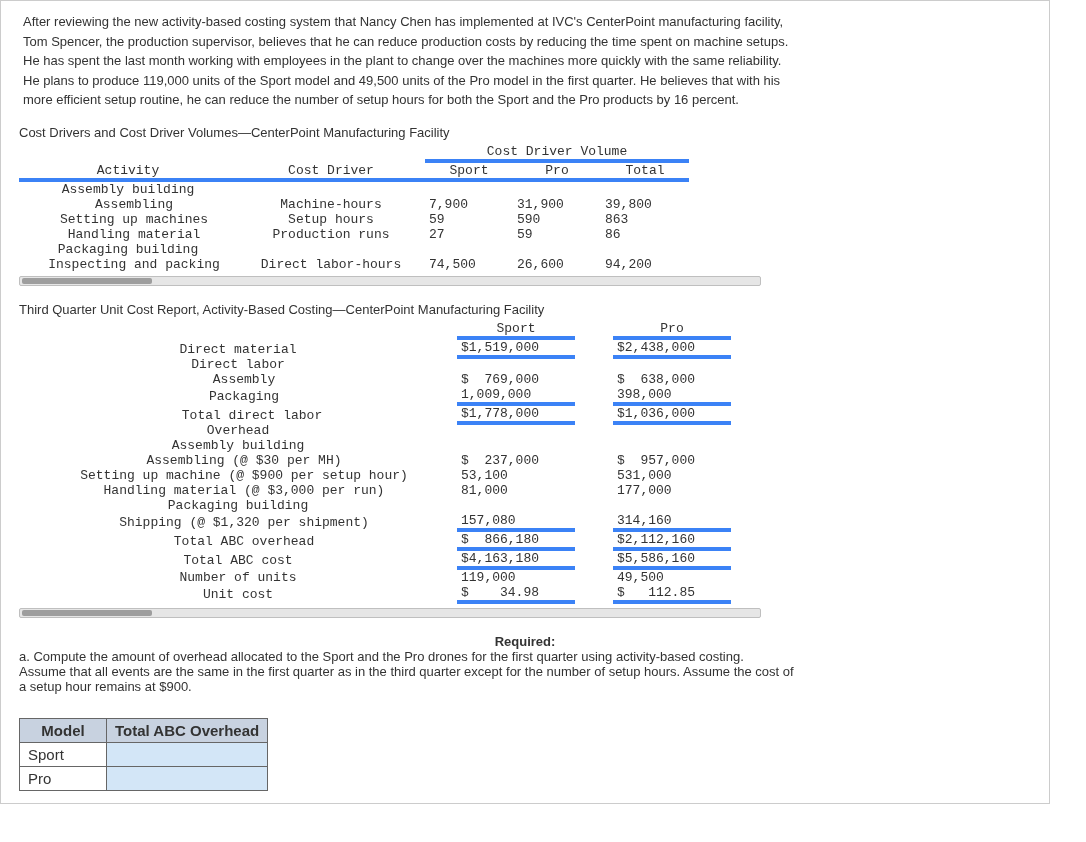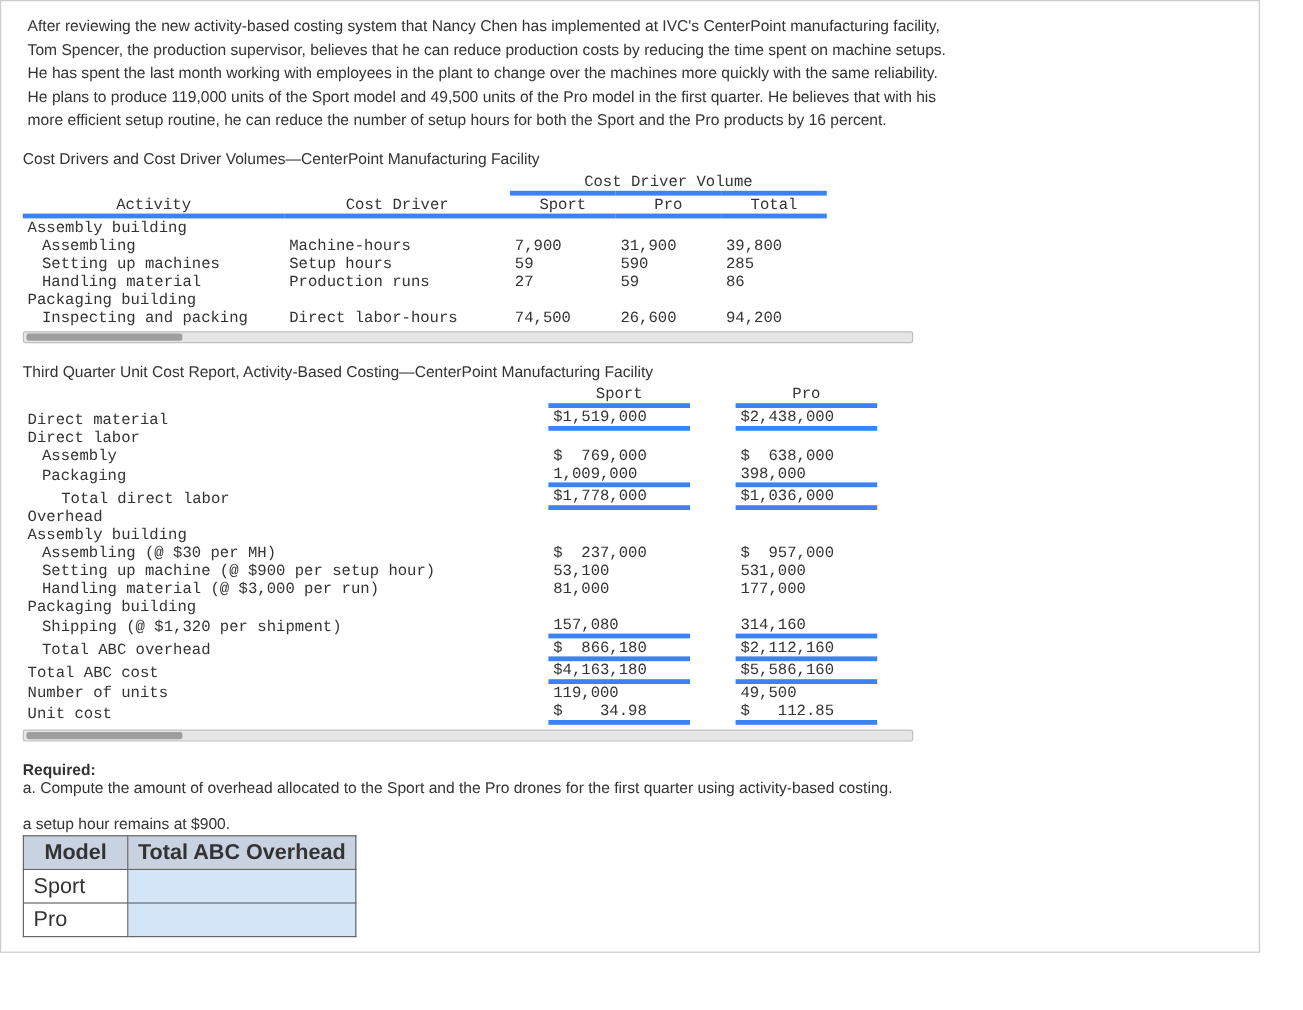--- a/index.html
+++ b/index.html
@@ -22,44 +22,44 @@
     margin-bottom: 4px;
   }
   .mono-table td, .mono-table th {
     padding: 0 4px;
     white-space: pre;
     vertical-align: bottom;
   }
   .mono-table th { font-weight: normal; text-align: center; }
   .hline { border-bottom: 4px solid #3b82f6; }
   .r { text-align: left; font-family: Liberation Mono, monospace; }
-  .l { text-align: left; }
+  .l { text-align: center; }
   .c { text-align: center; }
   .ind1 { padding-left: 16px !important; }
   .ind2 { padding-left: 32px !important; }
   .scrollhint {
     height: 8px;
     background: #e6e6e6;
     border: 1px solid #bfbfbf;
     border-radius: 2px;
     width: 740px;
     margin: 2px 0 8px 0;
     position: relative;
   }
   .scrollhint::before {
     content:"";
     position:absolute; left:2px; top:1px; bottom:1px;
     width:130px; background:#9e9e9e;
     border-radius:2px;
   }
-  .required { font-weight: bold; margin-top: 16px; }
+  .required { font-weight: bold; margin-top: 16px; text-align: center; }
   .answer-table {
     border-collapse: collapse;
-    margin-top: 2px;
-    font-size: 18px;
+    margin-top: 24px;
+    font-size: 15px;
   }
   .answer-table th, .answer-table td {
     border: 1px solid #666;
     padding: 3px 8px;
     min-width: 70px;
     text-align: center;
   }
   .answer-table th { background: #c8d2e0; font-weight: bold; }
   .answer-table td.lbl { text-align: left; background:#fff; }
   .answer-table td.input { background: #d3e6f7; }
@@ -102,21 +102,21 @@
     <td class="l">Machine-hours</td>
     <td class="r">7,900</td>
     <td class="r">31,900</td>
     <td class="r">39,800</td>
   </tr>
   <tr>
     <td class="l ind1">Setting up machines</td>
     <td class="l">Setup hours</td>
     <td class="r">59</td>
     <td class="r">590</td>
-    <td class="r">285</td>
+    <td class="r">863</td>
   </tr>
   <tr>
     <td class="l ind1">Handling material</td>
     <td class="l">Production runs</td>
     <td class="r">27</td>
     <td class="r">59</td>
     <td class="r">86</td>
   </tr>
   <tr>
         <td class="l">Packaging building</td>
@@ -241,21 +241,21 @@
         <td></td>
         <td class="r hline">$   112.85</td>
       </tr>
 </tbody>
   </table>
 <div class="scrollhint"></div>
 
 <div class="required">Required:</div>
 <div>
   <span>a. Compute the amount of overhead allocated to the Sport and the Pro drones for the first quarter using activity-based costing.</span><br>
-  <br>
+  <span>Assume that all events are the same in the first quarter as in the third quarter except for the number of setup hours. Assume the cost of</span><br>
   <span>a setup hour remains at $900.</span>
 </div>
 
 <table class="answer-table">
   <tbody>
       <tr>
     <th>Model</th>
     <th>Total ABC Overhead</th>
   </tr>
   <tr>

